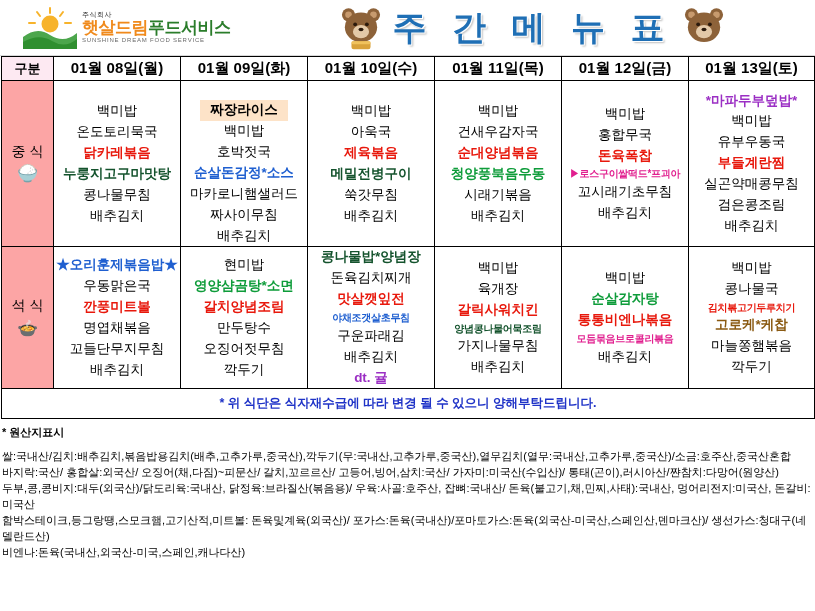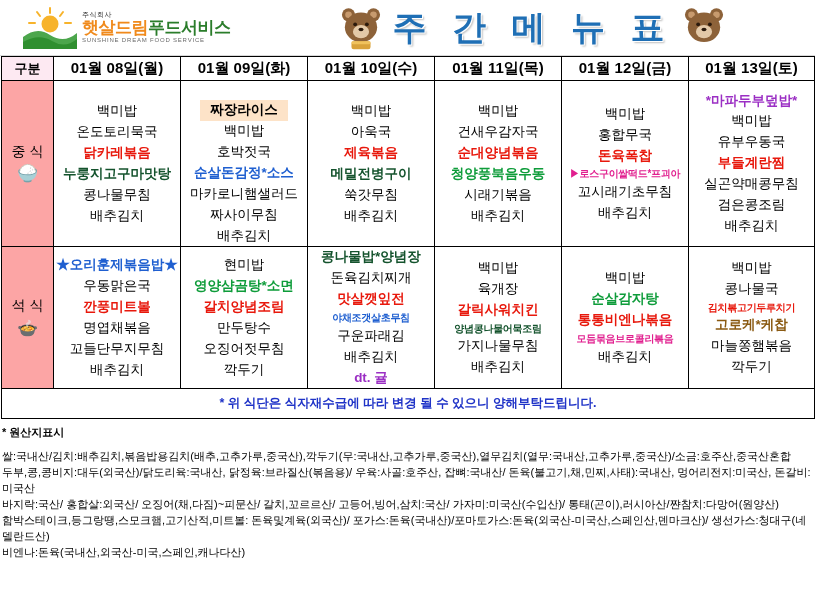--- a/index.html
+++ b/index.html
@@ -320,19 +320,19 @@
       </tr>
       <tr class="note-row">
         <td colspan="7">* 위 식단은 식자재수급에 따라 변경 될 수 있으니 양해부탁드립니다.</td>
       </tr>
     </tbody>
   </table>
 
   <div class="origin">
     <span class="hdr">* 원산지표시</span>
     <p>쌀:국내산/김치:배추김치,볶음밥용김치(배추,고추가루,중국산),깍두기(무:국내산,고추가루,중국산),열무김치(열무:국내산,고추가루,중국산)/소금:호주산,중국산혼합</p>
+    <p>바지락:국산/ 홍합살:외국산/ 오징어(채,다짐)~피문산/ 갈치,꼬르르산/ 고등어,빙어,삼치:국산/ 가자미:미국산(수입산)/ 통태(곤이),러시아산/쨘참치:다망어(원양산)</p>
     <p>두부,콩,콩비지:대두(외국산)/닭도리육:국내산, 닭정육:브라질산(볶음용)/ 우육:사골:호주산, 잡뼈:국내산/ 돈육(불고기,채,민찌,사태):국내산, 멍어리전지:미국산, 돈갈비:미국산</p>
-    <p>바지락:국산/ 홍합살:외국산/ 오징어(채,다짐)~피문산/ 갈치,꼬르르산/ 고등어,빙어,삼치:국산/ 가자미:미국산(수입산)/ 통태(곤이),러시아산/쨘참치:다망어(원양산)</p>
     <p>함박스테이크,등그랑땡,스모크햄,고기산적,미트볼: 돈육및계육(외국산)/ 포가스:돈육(국내산)/포마토가스:돈육(외국산-미국산,스페인산,덴마크산)/ 생선가스:청대구(네델란드산)</p>
     <p>비엔나:돈육(국내산,외국산-미국,스페인,캐나다산)</p>
   </div>
 
 </div>
 
 </body></html>

